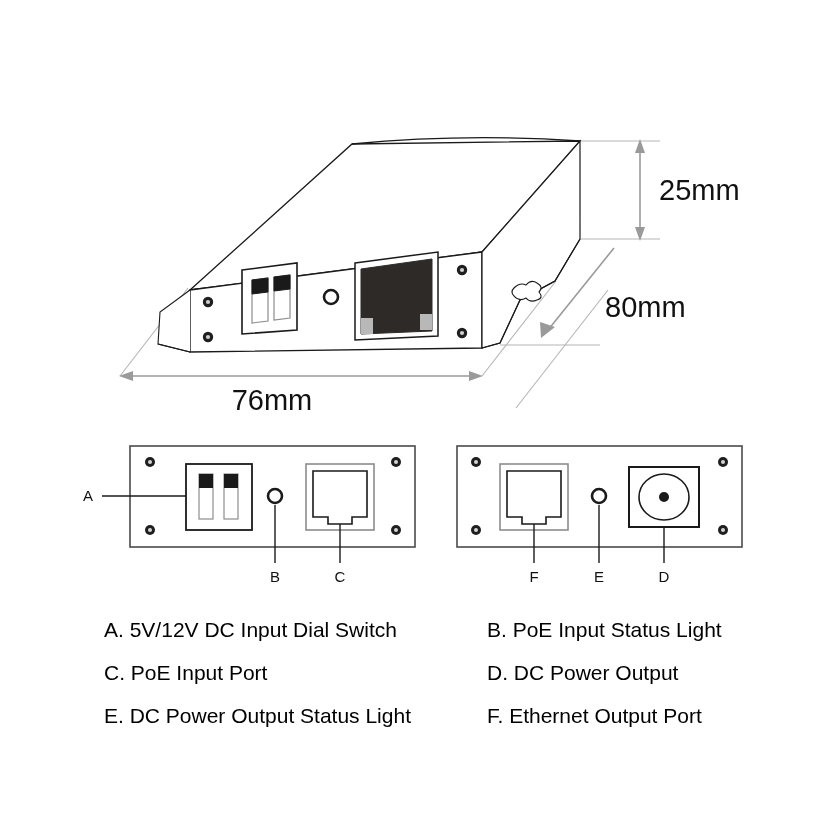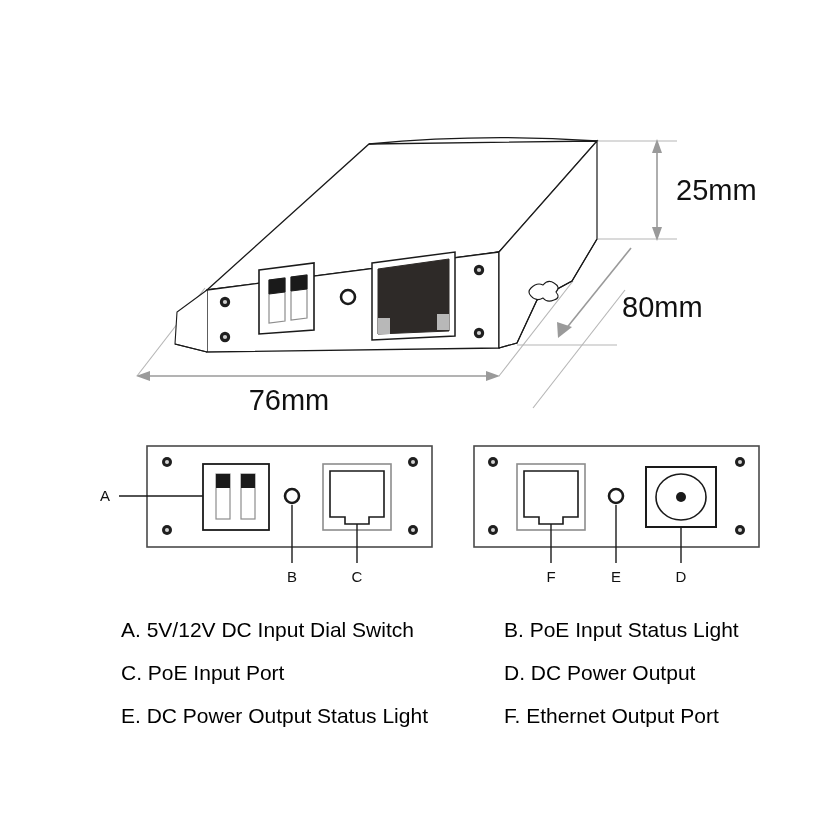--- a/index.html
+++ b/index.html
@@ -15,21 +15,20 @@
     overflow: hidden;
     font-family: "Liberation Sans", sans-serif;
     color: #000000;
   }
   #diagram-root {
     position: absolute;
     left: 0;
     top: 0;
     width: 803px;
     height: 827px;
-    padding-left: 17px;
   }
   svg.drawing {
     display: block;
     width: 828px;
     height: 827px;
   }
   .dim-text {
     font-family: "Liberation Sans", sans-serif;
     font-size: 29px;
     fill: #111111;

